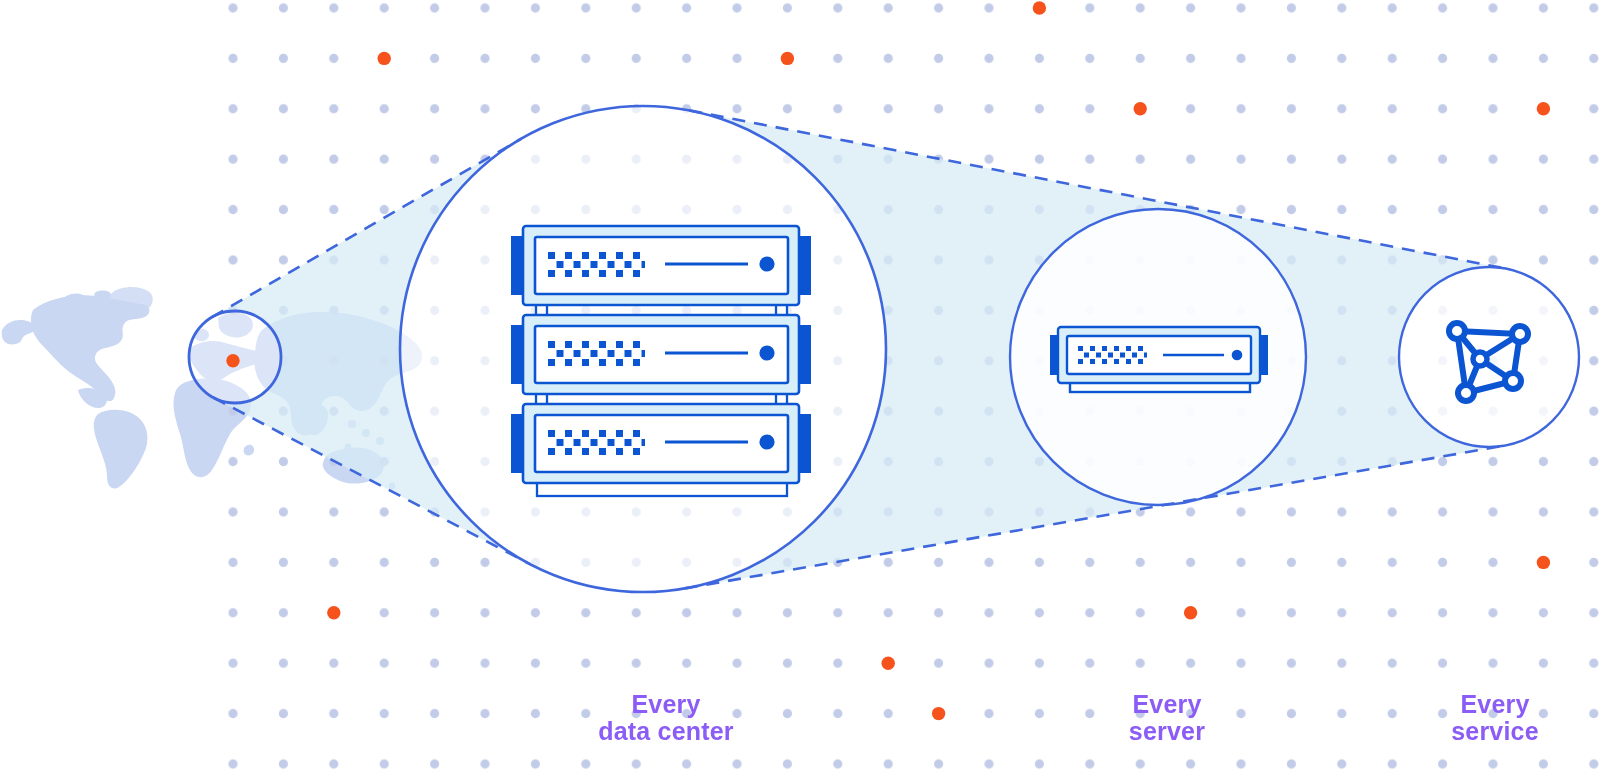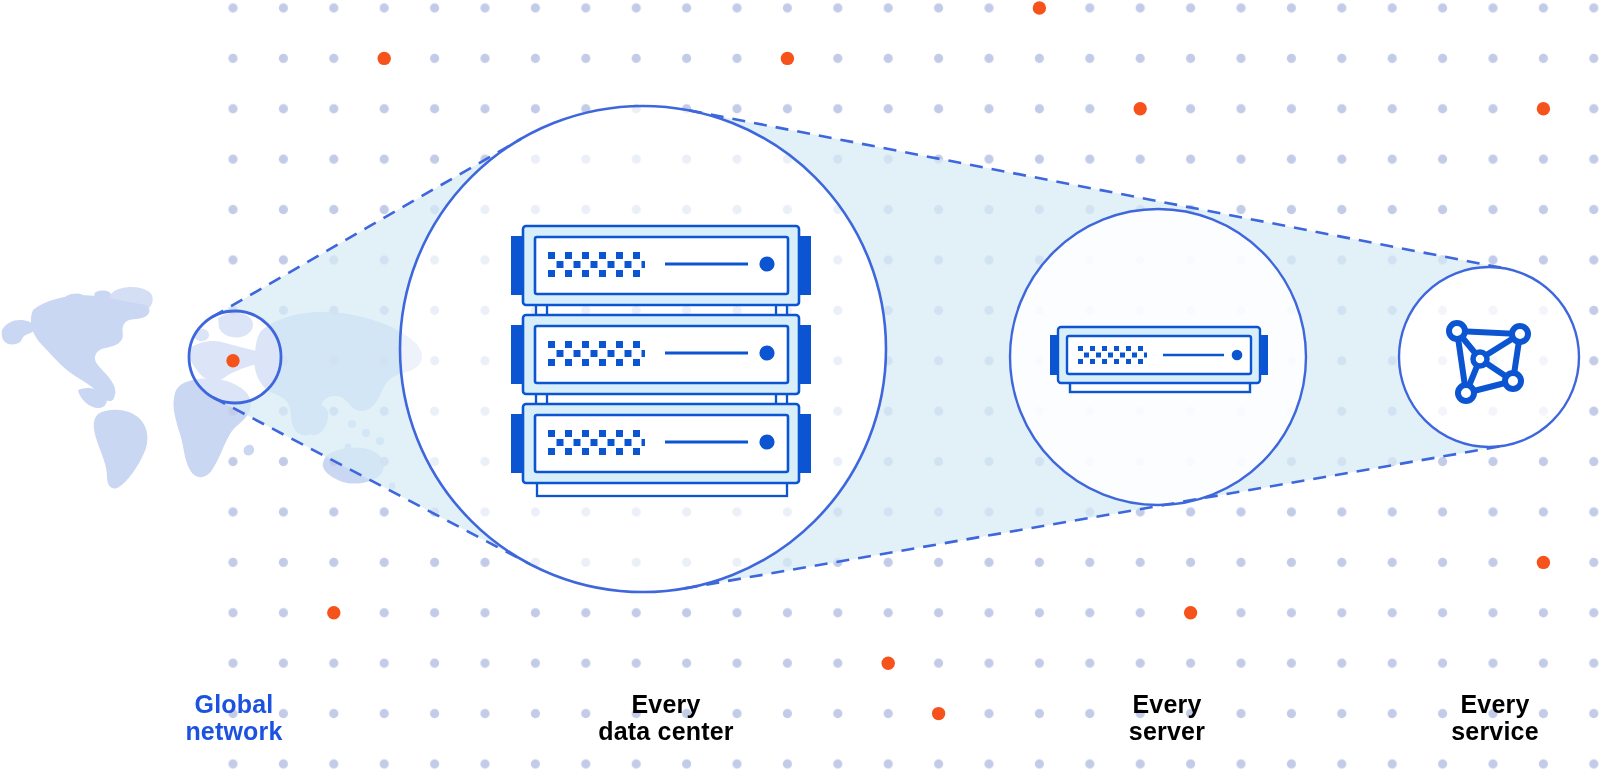--- a/index.html
+++ b/index.html
@@ -13,21 +13,21 @@
   #diagram-svg{position:absolute;left:0;top:0;}
   .lbl{
     position:absolute;
     width:320px;
     top:691px;
     text-align:center;
     font-weight:700;
     font-size:25px;
     line-height:27px;
     letter-spacing:.2px;
-    color:#000000;
+    color:#8b5cf6;
     white-space:pre-line;
   }
   .lbl.blue{color:#1C52E0;}
 </style>
 </head>
 <body>
 
 <div id="stage">
 
   <svg id="diagram-svg" width="1620" height="782" viewBox="0 0 1620 782">
@@ -159,21 +159,19 @@
         <circle cx="1543.4" cy="108.8" r="6.7"></circle>
         <circle cx="233.0" cy="360.8" r="6.7"></circle>
         <circle cx="333.8" cy="612.8" r="6.7"></circle>
         <circle cx="888.2" cy="663.2" r="6.7"></circle>
         <circle cx="938.6" cy="713.6" r="6.7"></circle>
         <circle cx="1190.6" cy="612.8" r="6.7"></circle>
         <circle cx="1543.4" cy="562.4" r="6.7"></circle>
       </g>
   </svg>
 
-  <div class="lbl blue" style="left:74px">Global
-network</div>
   <div class="lbl" style="left:506px">Every
 data center</div>
   <div class="lbl" style="left:1007px">Every
 server</div>
   <div class="lbl" style="left:1335px">Every
 service</div>
 </div>
 
 </body></html>

